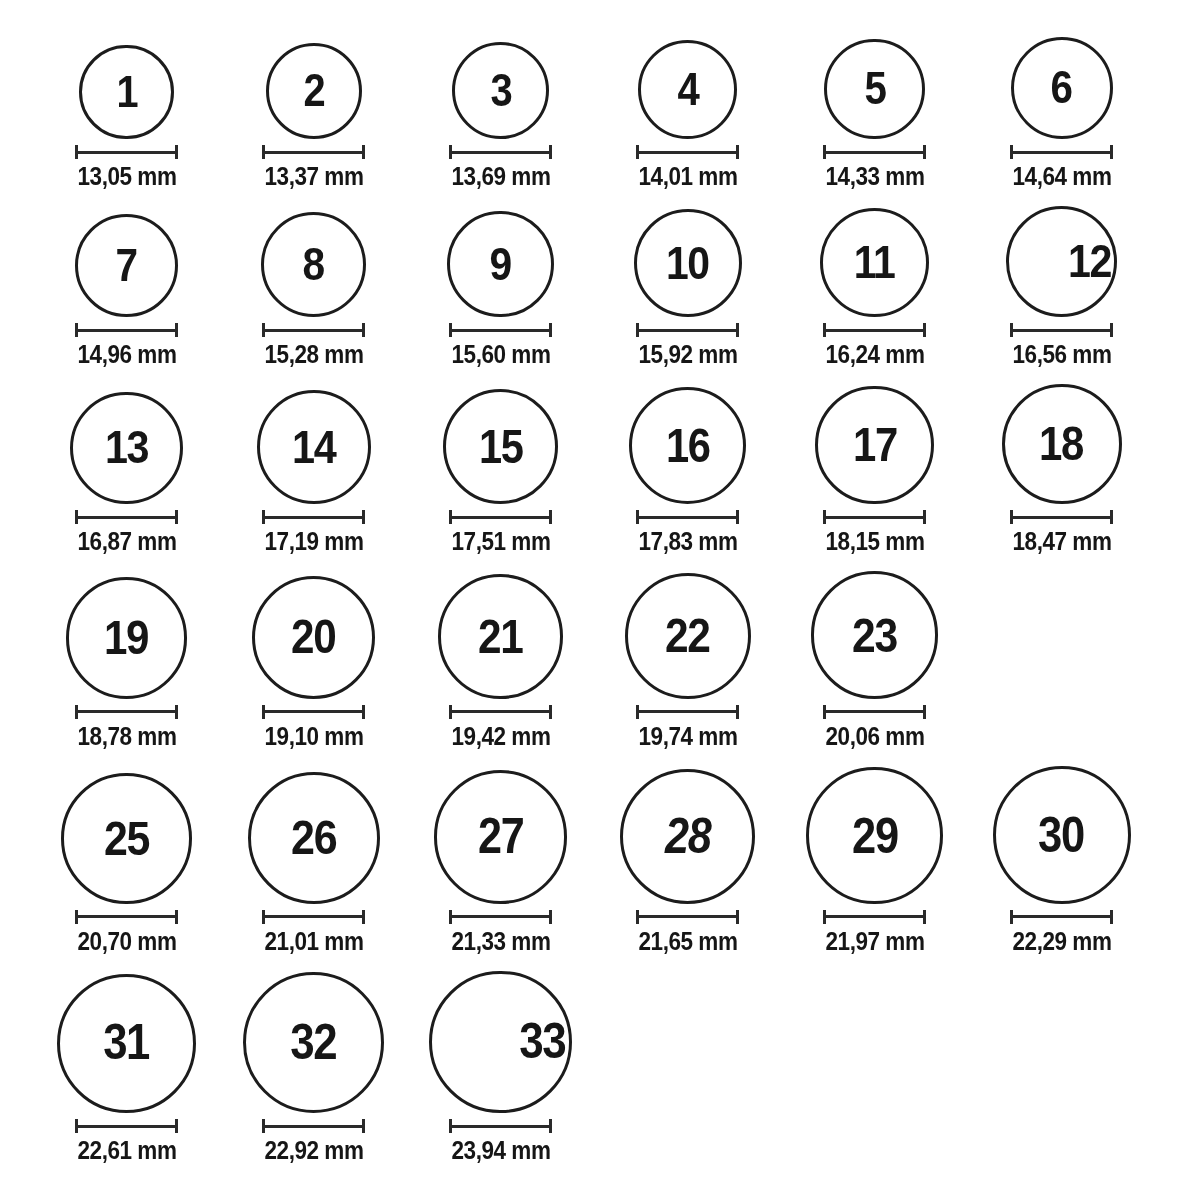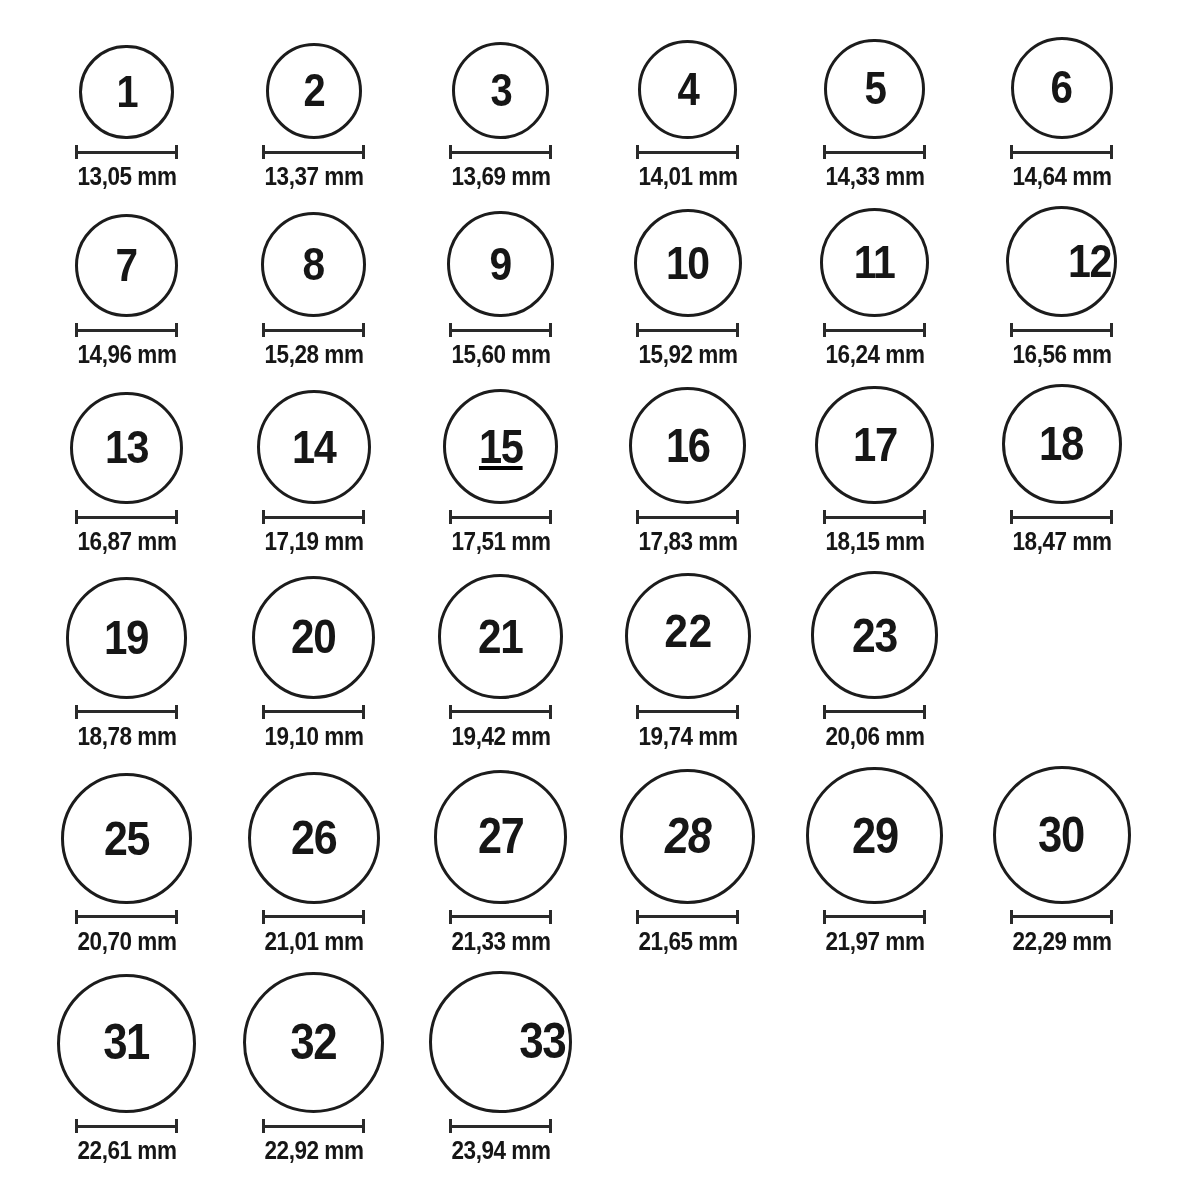--- a/index.html
+++ b/index.html
@@ -177,21 +177,21 @@
         <div class="dia-label">16,87 mm</div>
       </div>
       <div class="cell">
         <div class="circle" style="width: 114px; height: 114px;">
           <span class="size-num" style="font-size: 47.1px;">14</span>
         </div>
         <div class="mline"></div>
         <div class="dia-label">17,19 mm</div>
       </div>
       <div class="cell">
-        <div class="circle" style="width: 115.5px; height: 115.5px; text-decoration: underline;">
+        <div class="circle" style="width: 115.5px; height: 115.5px;">
           <span class="size-num" style="font-size: 47.25px;">15</span>
         </div>
         <div class="mline"></div>
         <div class="dia-label">17,51 mm</div>
       </div>
       <div class="cell">
         <div class="circle" style="width: 117px; height: 117px;">
           <span class="size-num" style="font-size: 47.4px;">16</span>
         </div>
         <div class="mline"></div>
@@ -228,21 +228,21 @@
         <div class="dia-label">19,10 mm</div>
       </div>
       <div class="cell">
         <div class="circle" style="width: 124.5px; height: 124.5px;">
           <span class="size-num" style="font-size: 48.15px;">21</span>
         </div>
         <div class="mline"></div>
         <div class="dia-label">19,42 mm</div>
       </div>
       <div class="cell">
-        <div class="circle" style="width: 126px; height: 126px; font-family: Liberation Mono, monospace;">
+        <div class="circle" style="width: 126px; height: 126px;">
           <span class="size-num" style="font-size: 48.3px;">22</span>
         </div>
         <div class="mline"></div>
         <div class="dia-label">19,74 mm</div>
       </div>
       <div class="cell">
         <div class="circle" style="width: 127.5px; height: 127.5px;">
           <span class="size-num" style="font-size: 48.45px;">23</span>
         </div>
         <div class="mline"></div>

